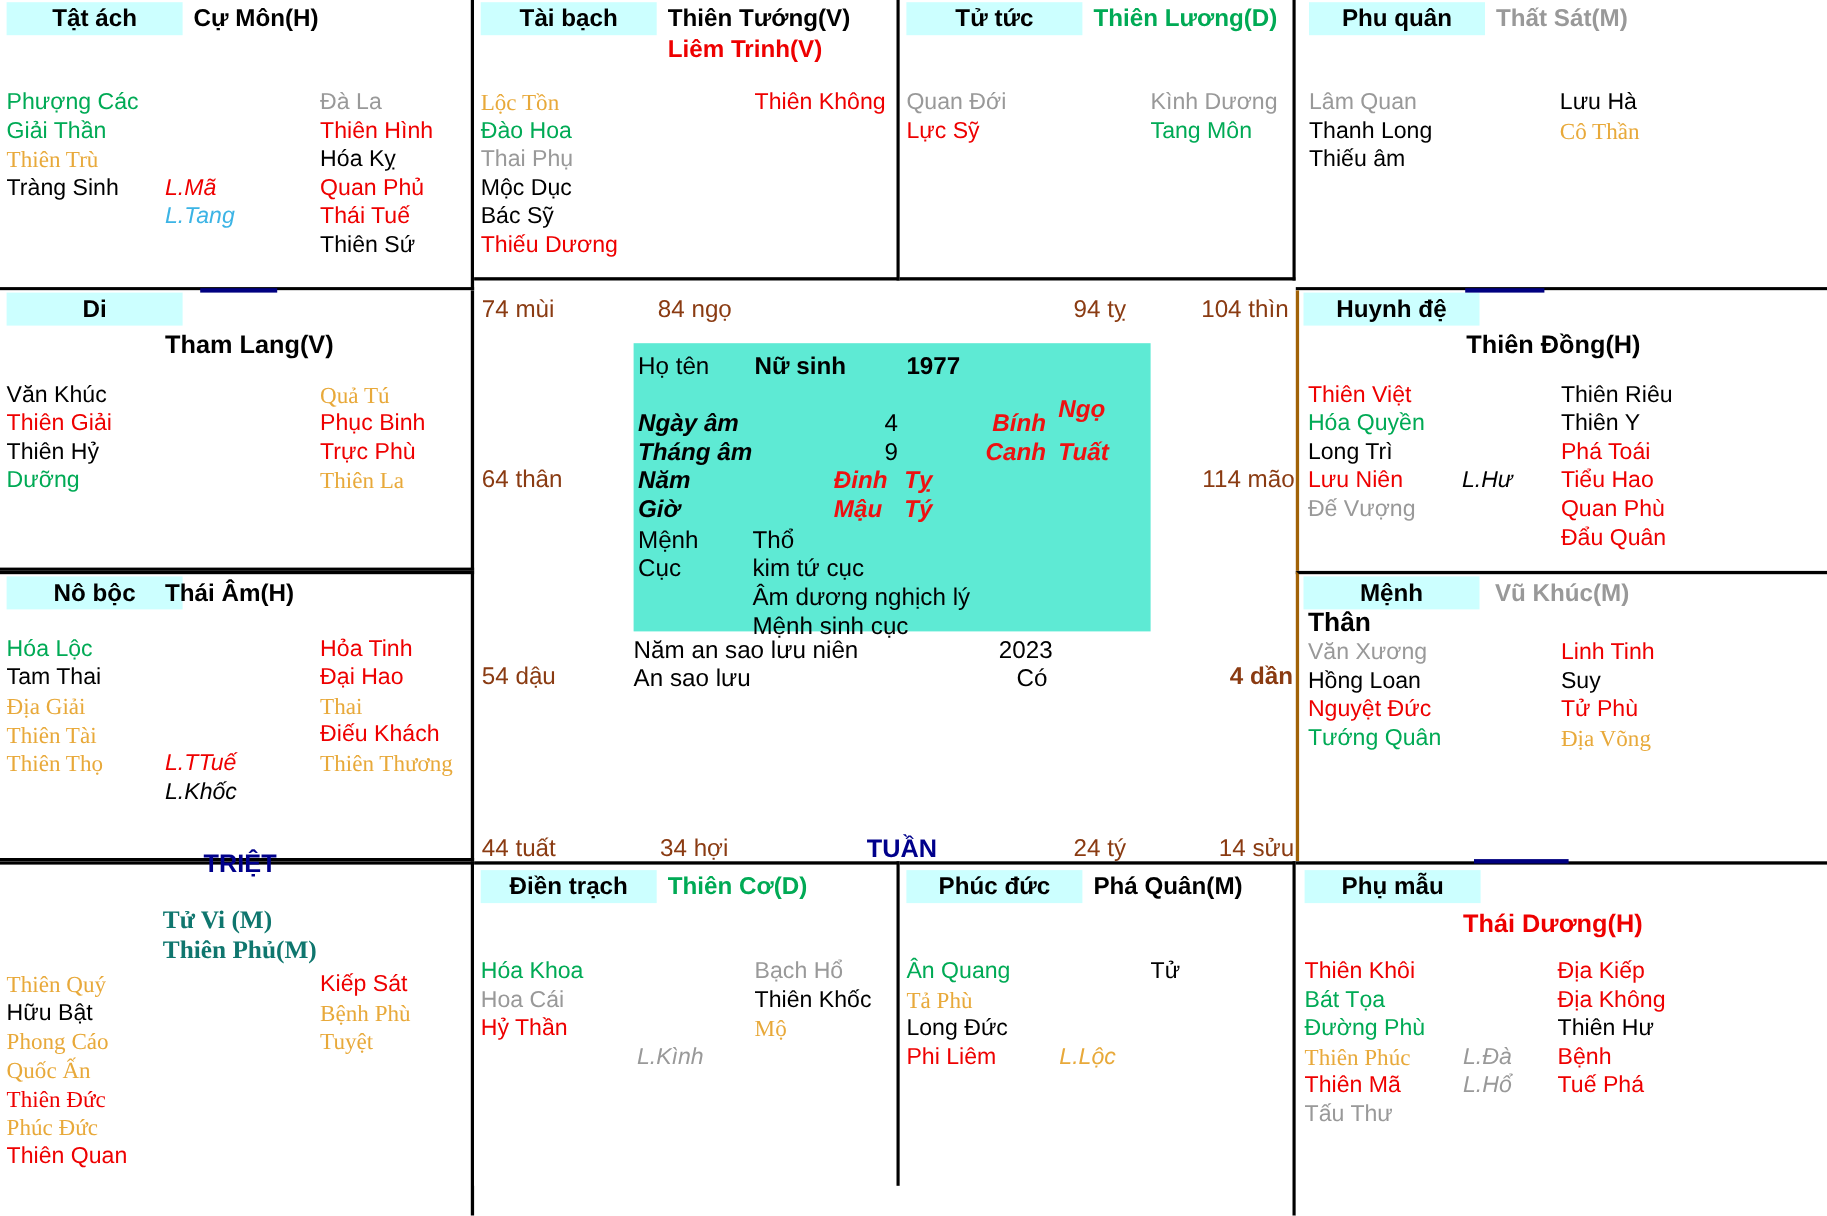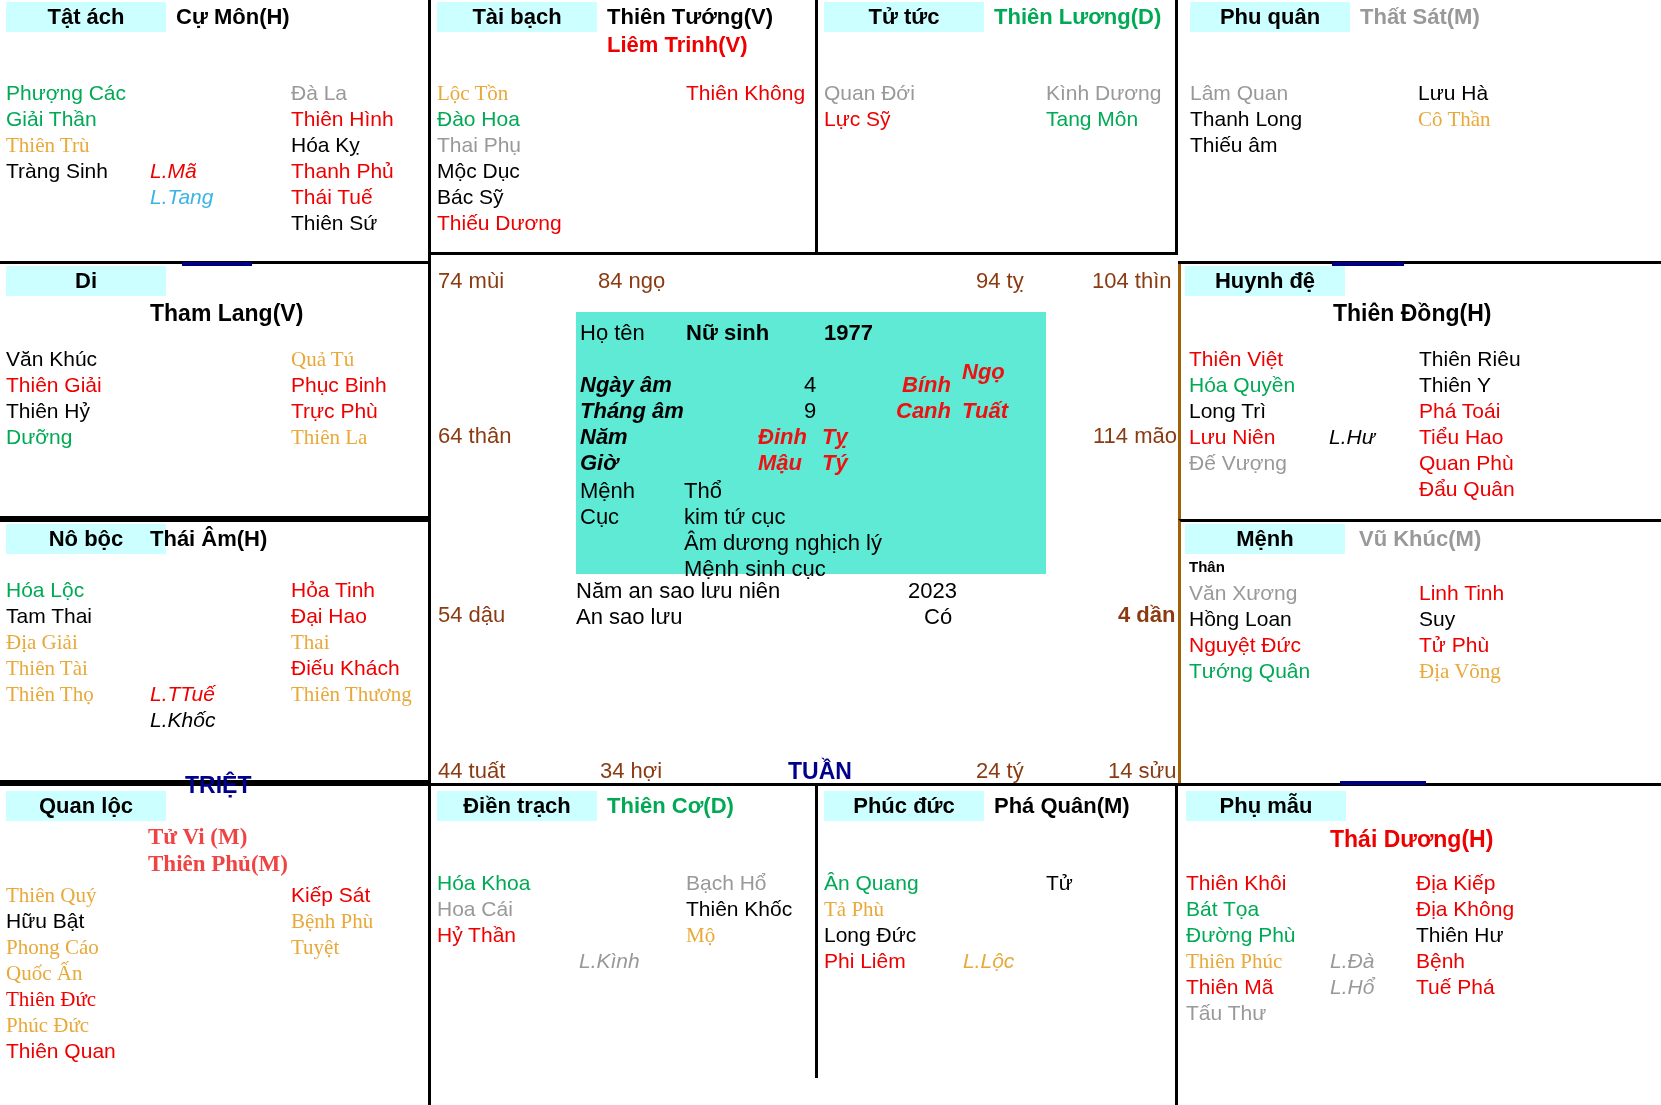--- a/index.html
+++ b/index.html
@@ -30,38 +30,38 @@
   }
   .pstar2{
     position:absolute;left:176px;top:28px;font-weight:bold;font-size:22px;
     white-space:nowrap;line-height:30px;
   }
   .pstar-mid{
     position:absolute;left:150px;top:34px;font-weight:bold;font-size:23px;
     white-space:nowrap;line-height:30px;
   }
   .than{
-    position:absolute;left:6px;top:30px;font-weight:bold;font-size:15px;
+    position:absolute;left:6px;top:30px;font-weight:bold;font-size:24px;
     color:#000;line-height:26px;
   }
 
   
   .colL{position:absolute;left:6px;font-size:21px;line-height:26px;white-space:nowrap;}
   .colM{position:absolute;font-size:21px;line-height:26px;white-space:nowrap;font-style:italic;}
   .colR{position:absolute;font-size:21px;line-height:26px;white-space:nowrap;}
   .colL div,.colM div,.colR div{height:26px;}
 
   
   .c-black{color:#000;}
   .c-red{color:#ee0000;}
   .c-green{color:#00aa55;}
   .c-gold{color:#e8a93a;}
   .c-grey{color:#999999;}
   .c-blue{color:#3cb4e5;}
-  .c-orange{color:#ef4444;text-align:right;}
+  .c-orange{color:#0f766e;text-align:right;}
   .serif{font-family:"Liberation Serif","DejaVu Serif",serif;}
 
   
   .age{position:absolute;color:#8a3b12;font-size:22px;white-space:nowrap;}
 
   
   #centerbox{
     position:absolute;left:576px;top:312px;width:470px;height:262px;
     background:#5eead4;
   }
@@ -93,21 +93,21 @@
       <div class="c-black">Tràng Sinh</div>
     </div>
     <div class="colM" style="left:150px;top:158px;">
       <div class="c-red">L.Mã</div>
       <div class="c-blue">L.Tang</div>
     </div>
     <div class="colR" style="left:291px;top:80px;">
       <div class="c-grey">Đà La</div>
       <div class="c-red">Thiên Hình</div>
       <div class="c-black">Hóa Kỵ</div>
-      <div class="c-red">Thanh Phủ</div>
+      <div class="c-red">Quan Phủ</div>
       <div class="c-red">Thái Tuế</div>
       <div class="c-black">Thiên Sứ</div>
     </div>
   </div>
 
   <div class="cell br bb" style="left:431px;top:0;width:387px;height:255px;">
     <div class="phead">
       <div class="pname">Tài bạch</div>
       <div class="pstar c-black">Thiên Tướng(V)</div>
       <div class="pstar2 c-red">Liêm Trinh(V)</div>
@@ -239,23 +239,20 @@
     </div>
     <div class="colR" style="left:238px;top:58px;">
       <div class="c-red">Linh Tinh</div>
       <div class="c-black">Suy</div>
       <div class="c-red">Tử Phù</div>
       <div class="c-gold serif">Địa Võng</div>
     </div>
   </div>
 
   <div class="cell br bt" style="left:0;top:783px;width:431px;height:322px;">
-    <div class="phead" style="top:5px;">
-      <div class="pname">Quan lộc</div>
-    </div>
     <div class="pstar-mid c-orange serif" style="left:148px;top:36px;">Tử Vi (M)</div>
     <div class="pstar-mid c-orange serif" style="left:148px;top:63px;">Thiên Phủ(M)</div>
     <div class="colL" style="top:96px;">
       <div class="c-gold serif">Thiên Quý</div>
       <div class="c-black">Hữu Bật</div>
       <div class="c-gold serif">Phong Cáo</div>
       <div class="c-gold serif">Quốc Ấn</div>
       <div class="c-red serif">Thiên Đức</div>
       <div class="c-gold serif">Phúc Đức</div>
       <div class="c-red">Thiên Quan</div>

